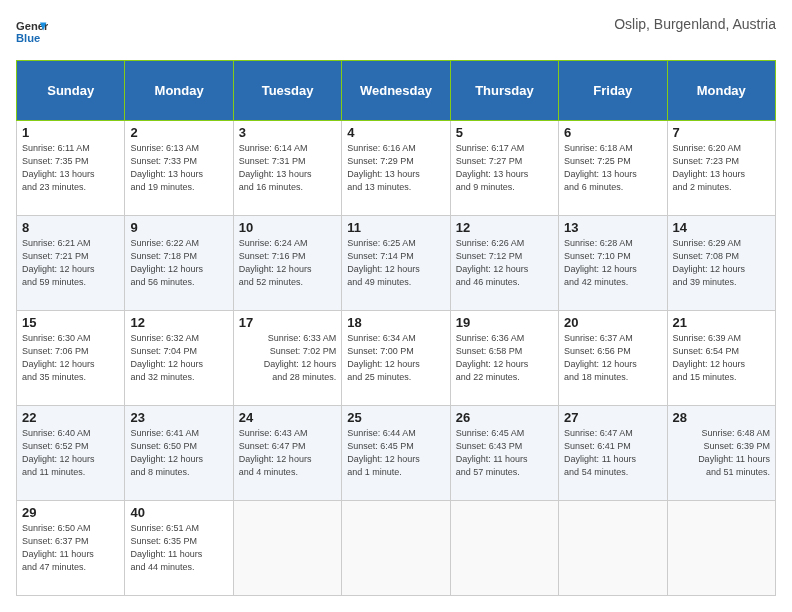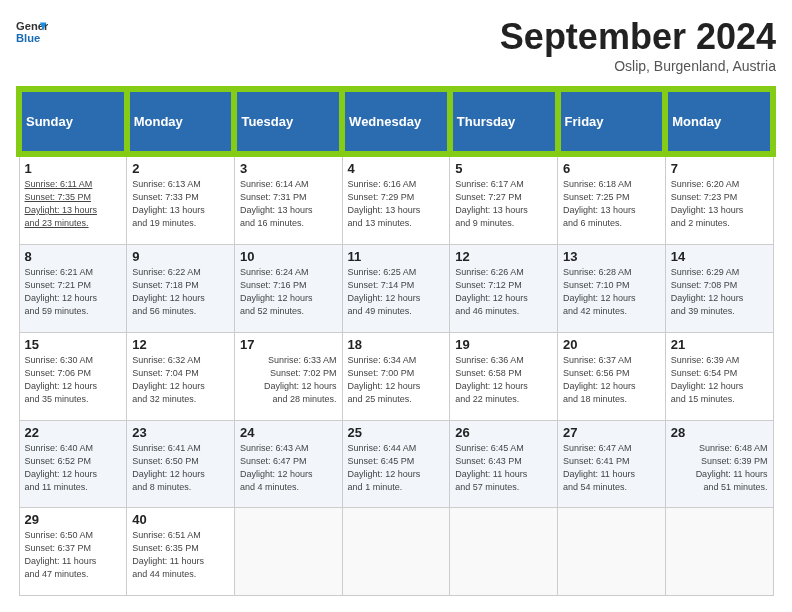--- a/index.html
+++ b/index.html
@@ -48,22 +48,22 @@
       width: 100%;
       border-collapse: collapse;
       flex: 1;
     }
     .calendar-table th {
       background: #2b6cb0;
       color: #fff;
       font-size: 13px;
       font-weight: bold;
       padding: 22px 4px;
-      text-align: left;
-      border: 6px solid #84cc16;
+      text-align: center;
+      border: 1px solid #84cc16;
     }
     .calendar-table td {
       vertical-align: top;
       border: 1px solid #ccc;
       padding: 4px 5px;
       font-size: 9.5px;
       color: #333;
       width: calc(100% / 7);
       background: #fff;
     }
@@ -92,42 +92,41 @@
 <div class="page">
   <div class="header">
     <div class="logo">
       <svg class="logo-icon" viewBox="0 0 40 40">
         <text x="0" y="18" font-size="14" font-weight="bold" fill="#333">General</text>
         <text x="0" y="32" font-size="14" font-weight="bold" fill="#1a6bb5">Blue</text>
         <polygon points="30,8 38,8 34,18" fill="#1a8fe0"></polygon>
       </svg>
     </div>
     <div class="title-block">
-      <div class="month-title">September 2024</div>
       <div class="location">Oslip, Burgenland, Austria</div>
     </div>
   </div>
 
   <table class="calendar-table">
     <thead>
       <tr id="weekday-header">
       <th>Sunday</th>
           <th>Monday</th>
           <th>Tuesday</th>
           <th>Wednesday</th>
           <th>Thursday</th>
           <th>Friday</th>
           <th>Monday</th>
         </tr>
     </thead>
     <tbody id="calendar-body">
     <tr>
           <td>
             <span class="day-num">1</span>
-            <div class="day-info" style="white-space: pre-line; text-decoration: underline;">Sunrise: 6:11 AM
+            <div class="day-info" style="white-space: pre-line;">Sunrise: 6:11 AM
 Sunset: 7:35 PM
 Daylight: 13 hours
 and 23 minutes.</div>
           </td>
           <td>
             <span class="day-num">2</span>
             <div class="day-info" style="white-space: pre-line;">Sunrise: 6:13 AM
 Sunset: 7:33 PM
 Daylight: 13 hours
 and 19 minutes.</div>

